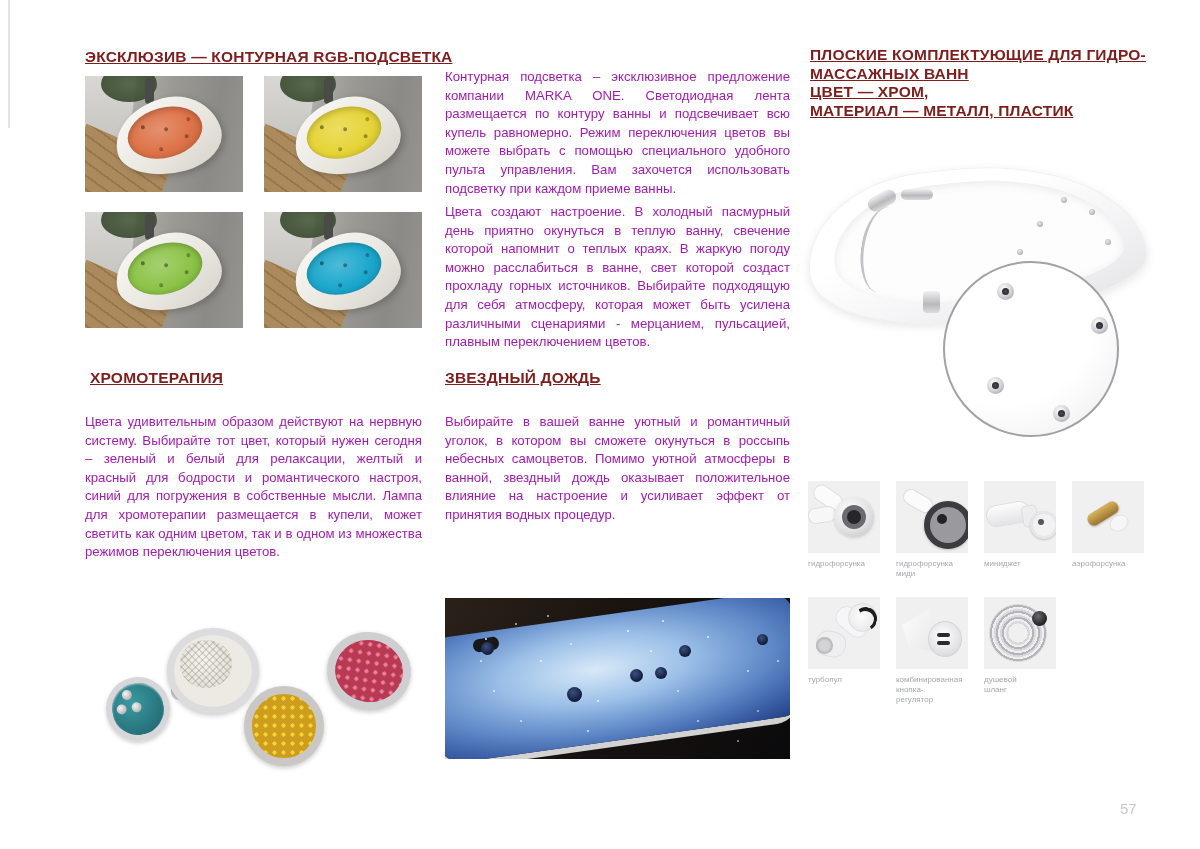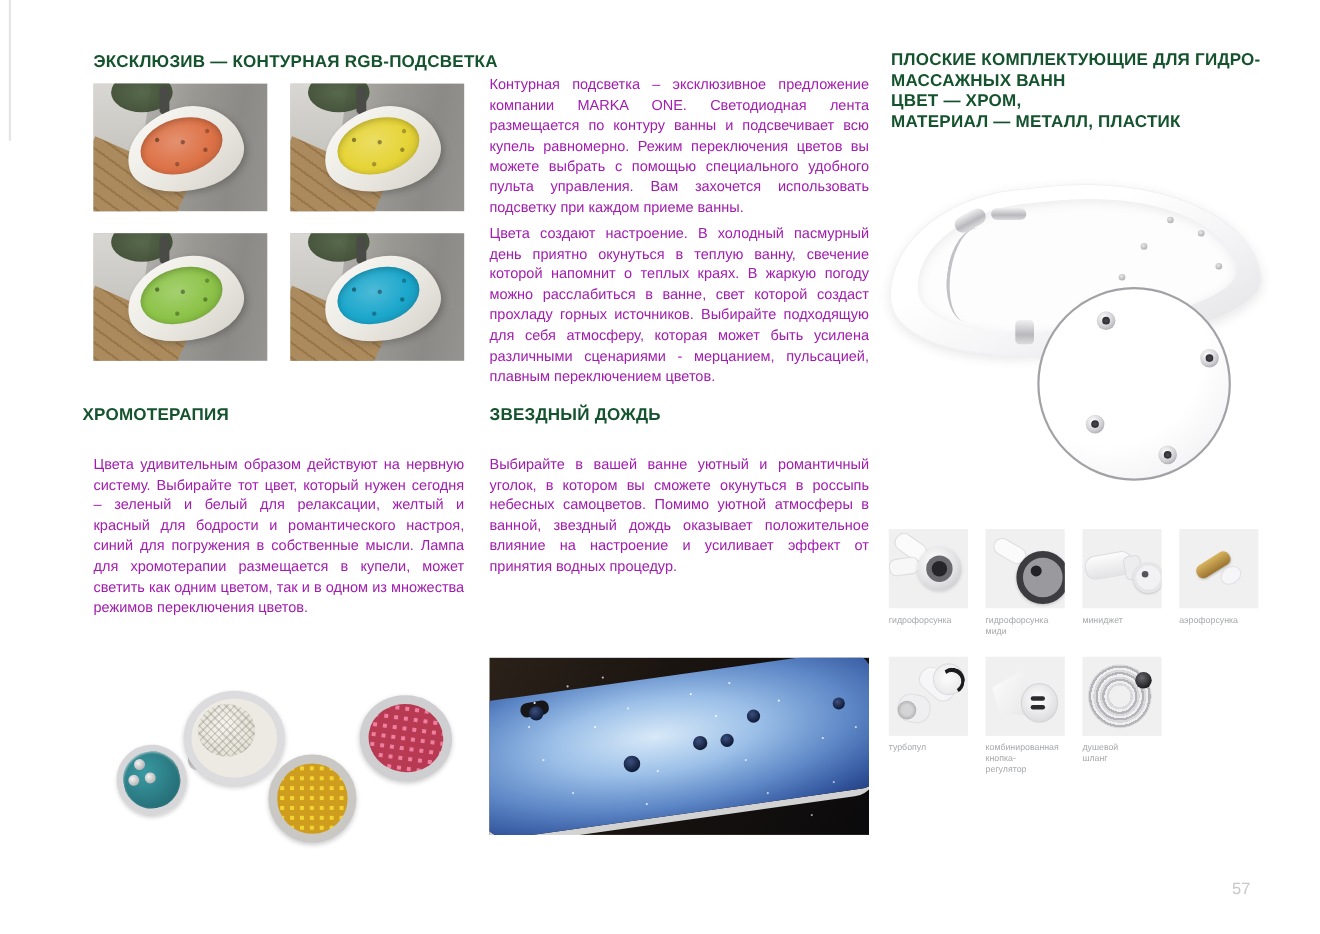--- a/index.html
+++ b/index.html
@@ -1,20 +1,20 @@
 <!DOCTYPE html>
 <html><head>
 <meta charset="utf-8">
 <style>
   html,body{margin:0;padding:0;background:#ffffff;}
   .page{position:relative;width:1200px;height:849px;background:#ffffff;overflow:hidden;
         font-family:"Liberation Sans", sans-serif;color:#55565a;}
 
-  h2.sec{position:absolute;margin:0;font-size:15.5px;font-weight:bold;color:#14532d;
-         letter-spacing:.2px;line-height:18.6px;white-space:pre-line;}
+  h2.sec{position:absolute;margin:0;font-size:15.5px;font-weight:bold;color:#7f1d1d;
+         letter-spacing:.2px;line-height:18.6px;white-space:pre-line;text-decoration:underline;}
   p.body{position:absolute;margin:0;font-size:13.2px;line-height:18.6px;text-align:justify;
          color:#a21caf;}
 
   
   .tub-grid{position:absolute;left:85px;top:76px;display:grid;
             grid-template-columns:158px 158px;grid-column-gap:21px;grid-row-gap:20px;}
   .t-scene{position:relative;width:158px;height:116px;overflow:hidden;
            background:linear-gradient(100deg,#c2c1bd 0%,#b0afab 28%,#999893 52%,#8b8a86 78%,#959490 100%);}
   .t-light{position:absolute;left:-8px;top:0;width:52px;height:120px;transform:skewX(-8deg);
            background:linear-gradient(180deg,#d8d7d3,#b7b6b0);}
@@ -211,21 +211,21 @@
       <div class="t-vase"></div>
       <div class="t-tub">
         <div class="t-water" style="background-color: rgb(27, 167, 204);">
           <div class="t-water-shade"></div>
           <div class="t-jets"></div>
         </div>
       </div>
     </div>
   </div>
 
-  <h2 class="sec" style="left:75px;top:369px;">ХРОМОТЕРАПИЯ</h2>
+  <h2 class="sec" style="left:90px;top:369px;">ХРОМОТЕРАПИЯ</h2>
   <p class="body" style="left:85px;top:413px;width:337px;">Цвета удивительным образом действуют на нервную систему. Выбирайте тот цвет, который нужен сегодня – зеленый и белый для релаксации, желтый и красный для бодрости и романтического настроя, синий для погружения в собственные мысли. Лампа для хромотерапии размещается в купели, может светить как одним цветом, так и в одном из множества режимов переключения цветов.</p>
 
   <div class="lamps-canvas">
     <div class="lamp lamp-a">
       <i style="left:13px;top:5px;"></i>
         <i style="left:5px;top:18px;"></i>
         <i style="left:20px;top:19px;"></i>
     </div>
     <div class="lamp-b-base"></div>
     <div class="lamp lamp-b">

